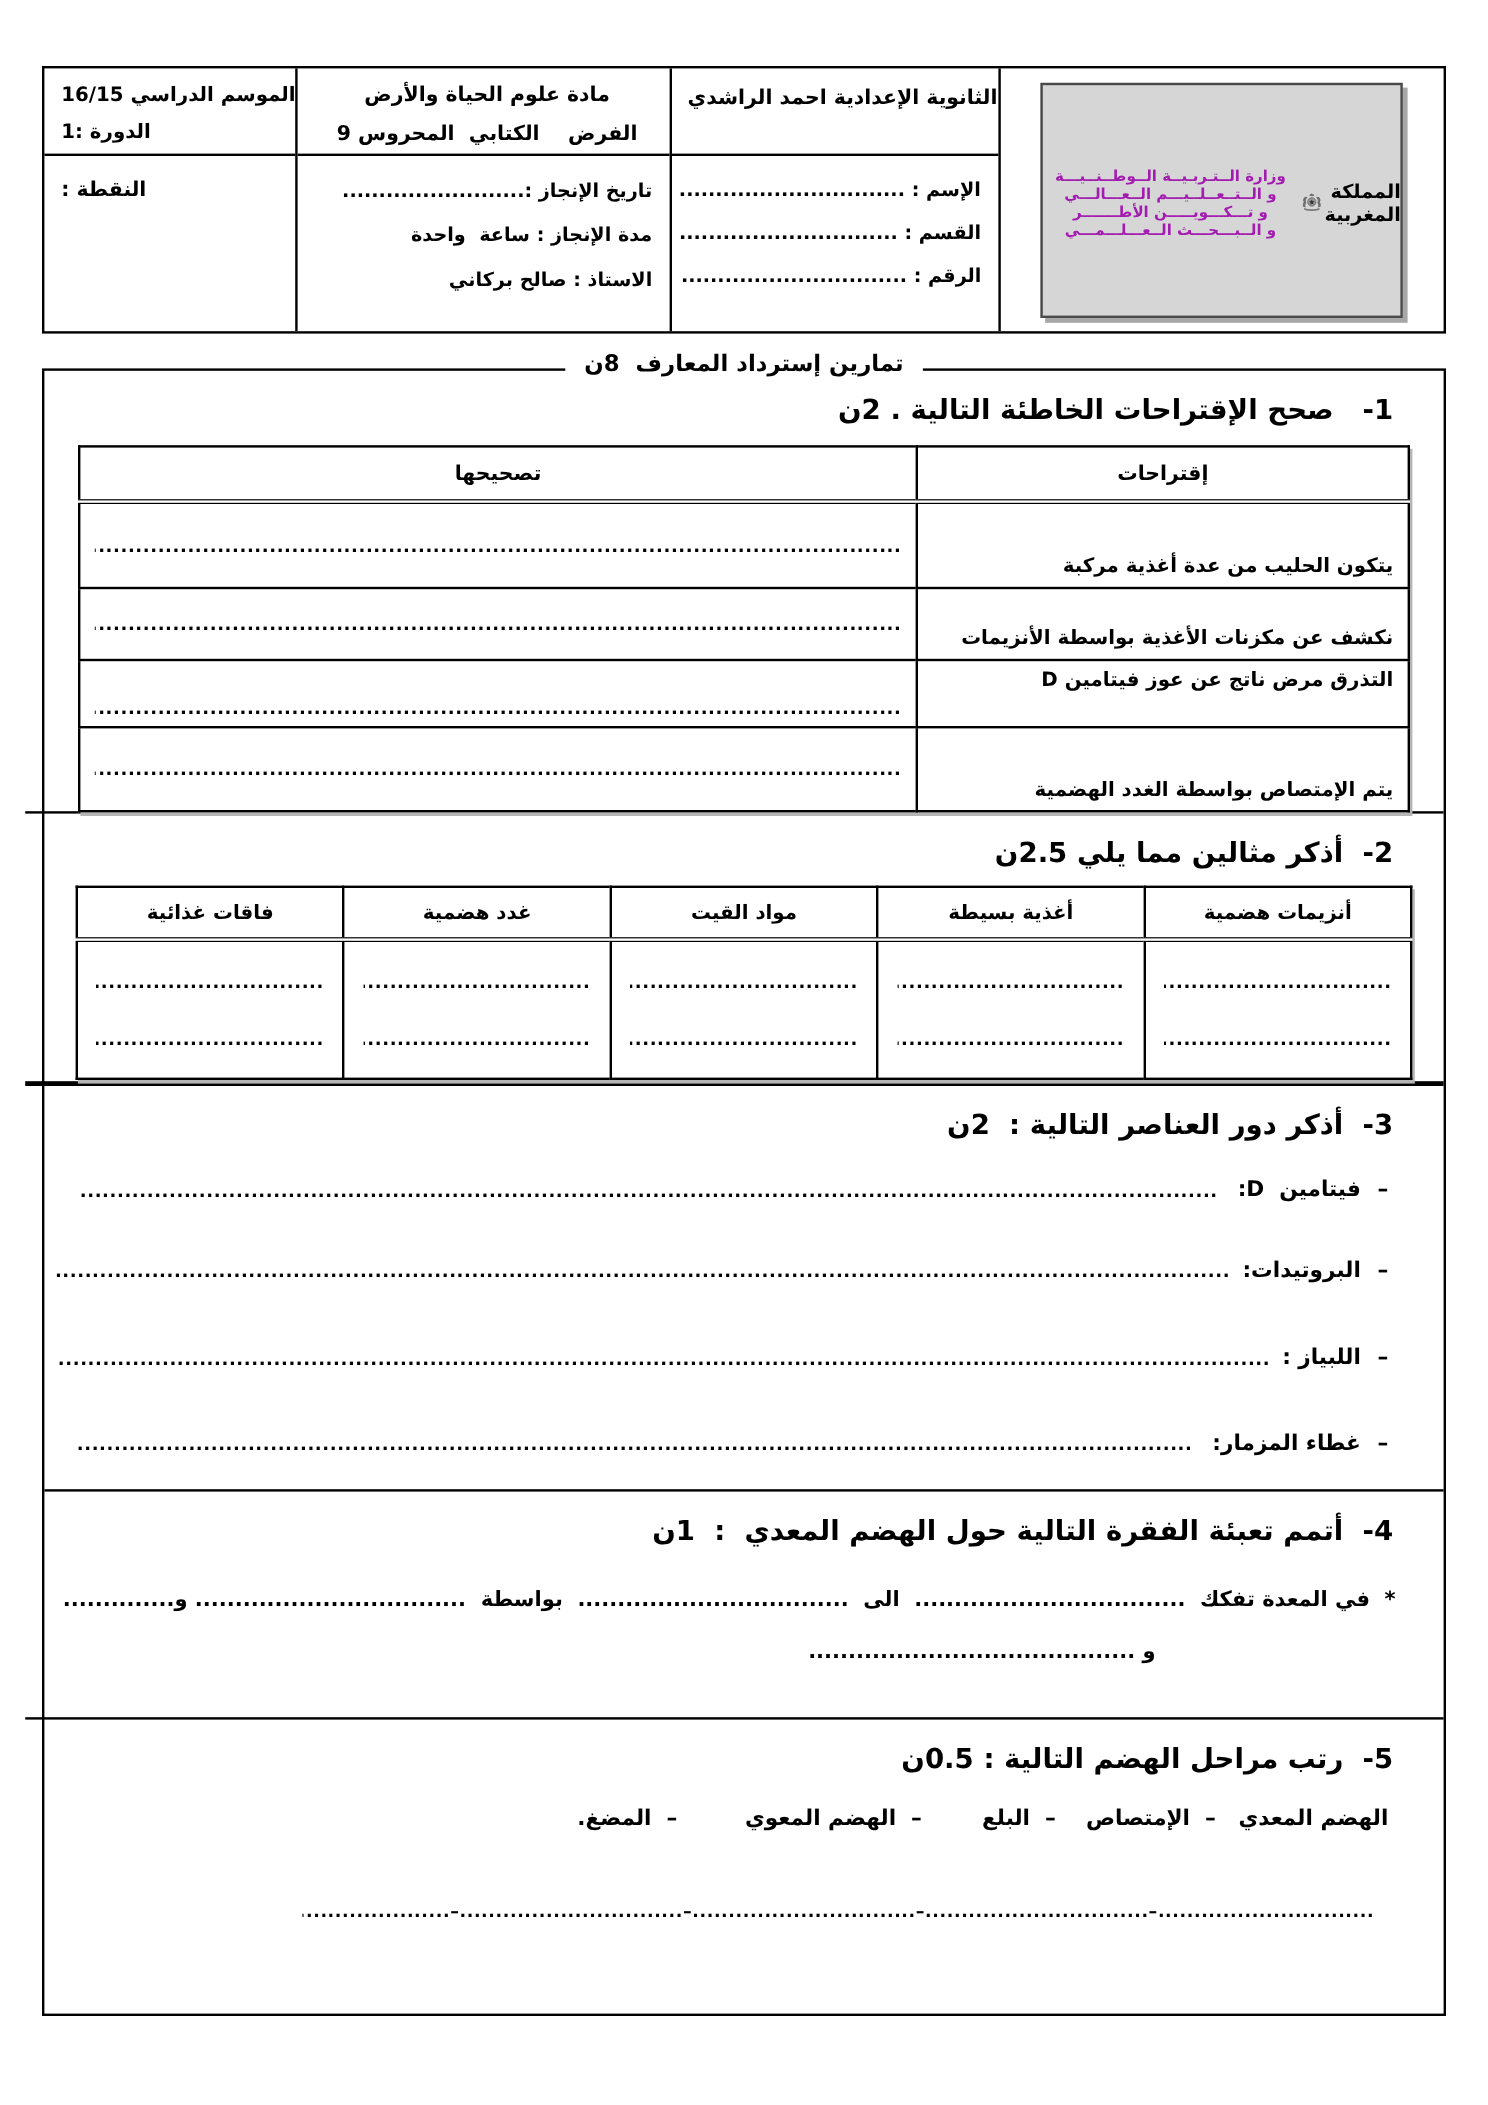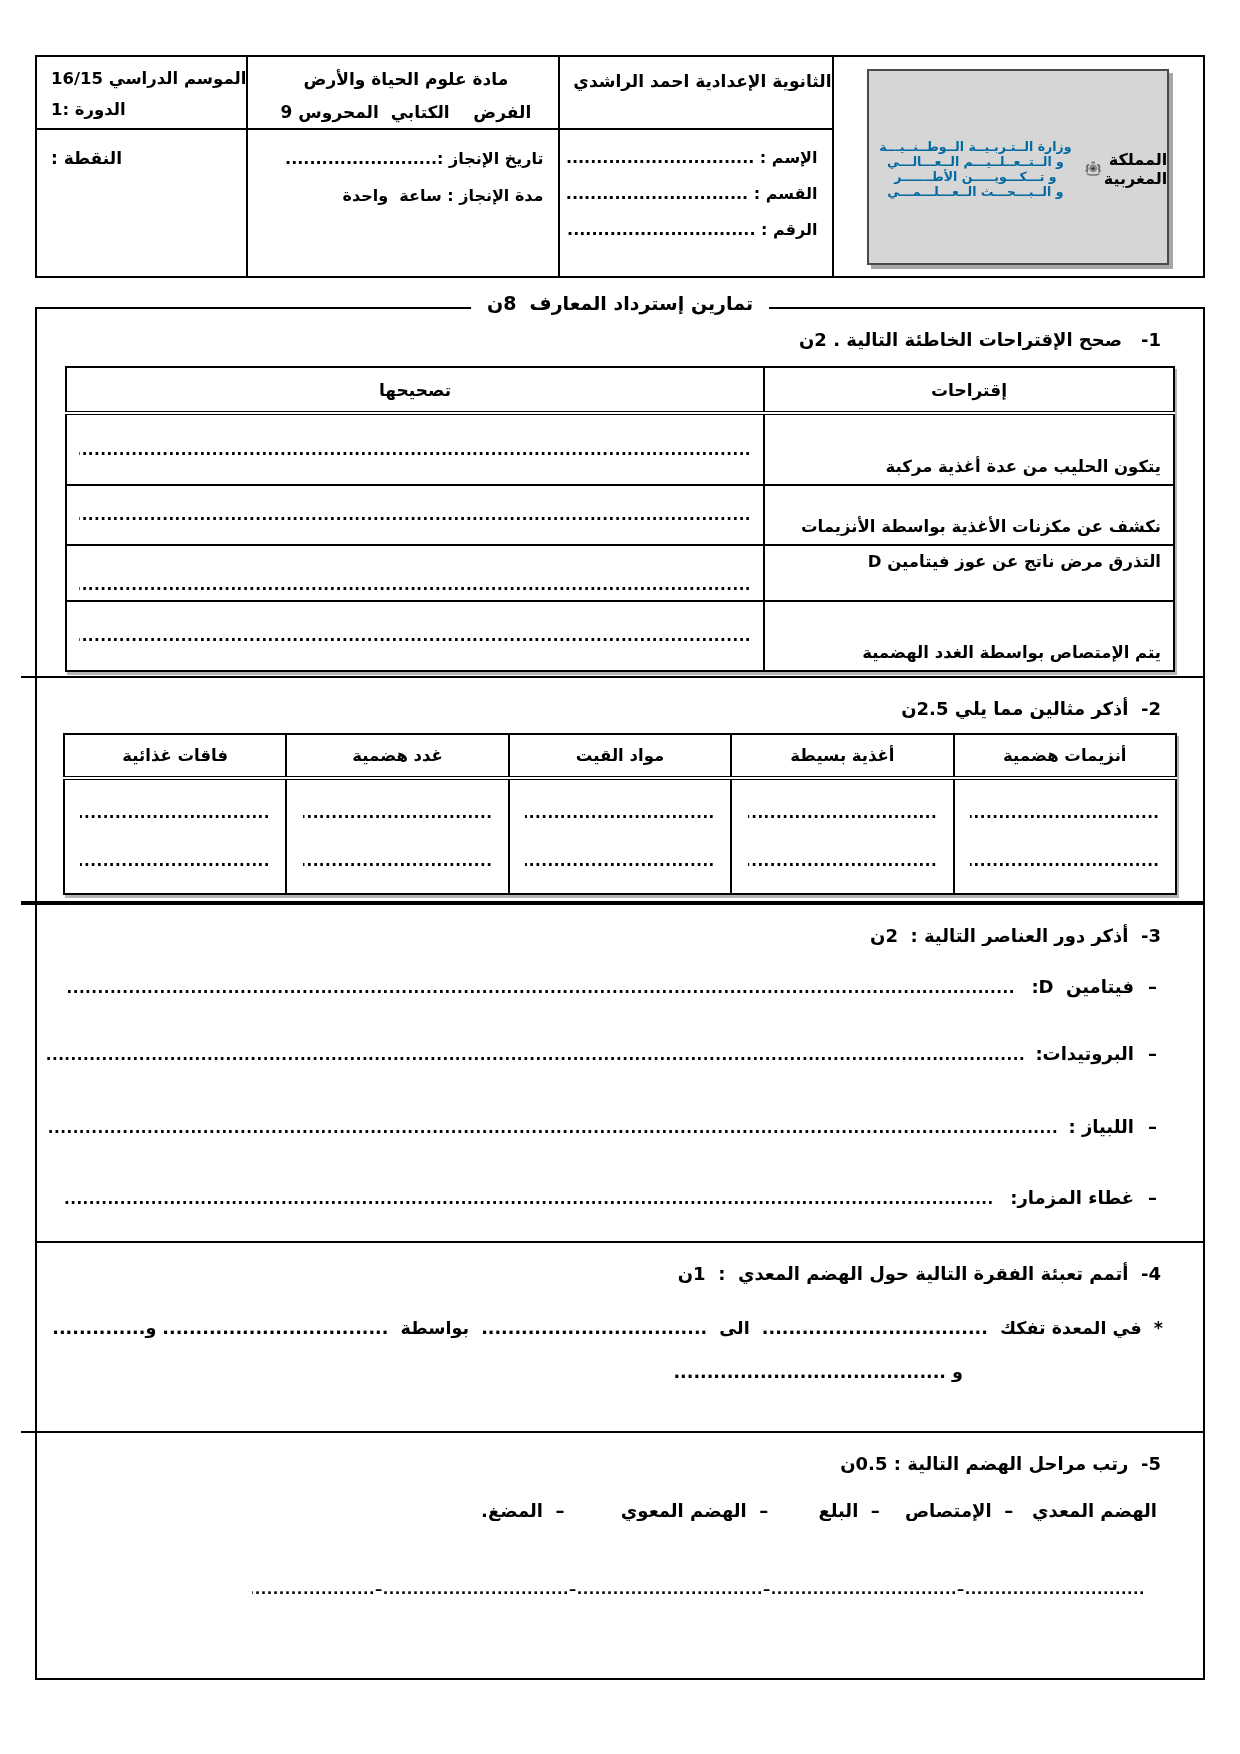--- a/index.html
+++ b/index.html
@@ -30,21 +30,21 @@
   .sub-top { height: 73px; border-bottom: 2px solid #000; padding: 6px 0 0 6px; }
   .sub-bot { padding: 10px 14px 0 6px; }
 
   .logo-box {
     width: 302px; height: 196px; background: #d6d6d6;
     border: 2px solid #4a4a4a; box-shadow: 4px 4px 0 rgba(60,60,60,.45);
     display: flex; flex-direction: row; align-items: center; padding-top: 4px;
   }
   .kingdom-title { font-size: 16px; letter-spacing: 1px; }
   .ministry { width: 100%; padding: 0 10px; text-align: center; }
-  .ministry div { font-size: 12.5px; line-height: 15px; white-space: nowrap; overflow: hidden; color: #0369a1; }
+  .ministry div { font-size: 12.5px; line-height: 15px; white-space: nowrap; overflow: hidden; color: #a21caf; }
 
   .school-name { font-size: 17px; padding-top: 8px; white-space: pre; overflow: hidden; }
   .fld { font-size: 16px; line-height: 36px; white-space: pre; overflow: hidden; }
 
   .exam-line { text-align: center; font-size: 17px; line-height: 33px; white-space: pre; }
   .exam-fld { font-size: 16px; line-height: 37px; white-space: pre; overflow: hidden; }
 
   .term-line { text-align: left; font-size: 16.5px; line-height: 31px; padding-left: 8px; white-space: pre; }
   .grade-line { text-align: left; font-size: 17px; padding: 8px 0 0 8px; white-space: pre; }
 
@@ -60,21 +60,21 @@
   .sec { position: relative; width: 100%; }
   .sec-1 { height: 367px; }
   .sec-2 { height: 223px; }
   .sec-3 { height: 336px; }
   .sec-4 { height: 188px; margin-left: 18px; }
   .sec-5 { height: 240px; }
   .divider { border-top: 2px solid #000; }
   .divider.oh { margin-left: -16px; }
   .divider.thick { border-top-width: 4px; }
 
-  .q-title { font-size: 18px; padding: 20px 42px 0 20px; white-space: pre; overflow: hidden; }
+  .q-title { font-size: 23px; padding: 20px 42px 0 20px; white-space: pre; overflow: hidden; }
 
   
   .dots { font-size: 15px; letter-spacing: .5px; white-space: nowrap; overflow: hidden; color: #000; }
 
   
   table { border-collapse: collapse; background: #fff; }
   .t1 { width: calc(100% - 56px); margin: 16px 28px 0; table-layout: fixed; box-shadow: 2px 3px 0 #b5b5b5; }
   .t1 th, .t1 td { border: 2px solid #000; }
   .t1 thead th { border-bottom: 4px double #000; height: 46px; font-size: 17px; text-align: center; }
   .t1 .col-prop { width: 37%; }
@@ -161,20 +161,21 @@
     </div>
 
     <div class="hcell hcell-exam">
       <div class="sub-top">
         <div class="exam-line">مادة علوم الحياة والأرض</div>
         <div class="exam-line">الفرض    الكتابي  المحروس 9</div>
       </div>
       <div class="sub-bot">
         <div class="exam-fld">تاريخ الإنجاز :.........................</div>
         <div class="exam-fld">مدة الإنجاز : ساعة  واحدة</div>
+        <div class="exam-fld">الاستاذ : صالح بركاني</div>
       </div>
     </div>
 
     <div class="hcell hcell-term">
       <div class="sub-top">
         <div class="term-line">الموسم الدراسي 16/15</div>
         <div class="term-line">الدورة :1</div>
       </div>
       <div class="sub-bot">
         <div class="grade-line">النقطة :</div>

